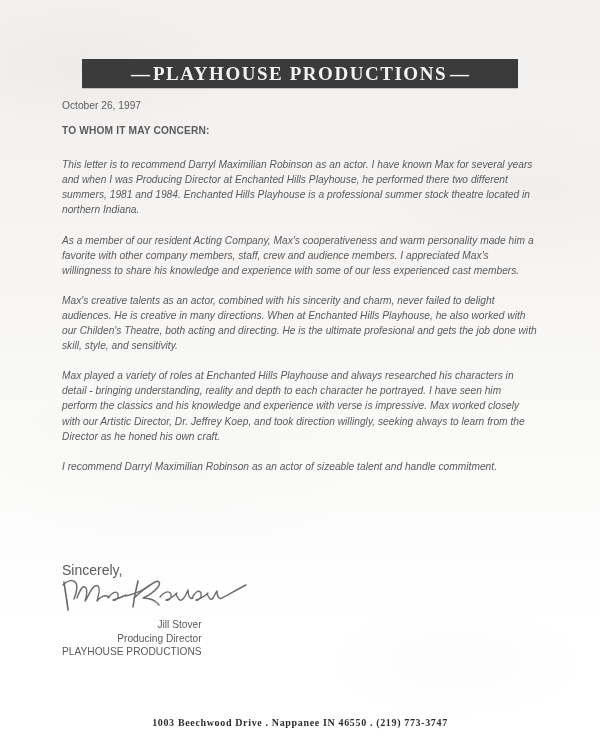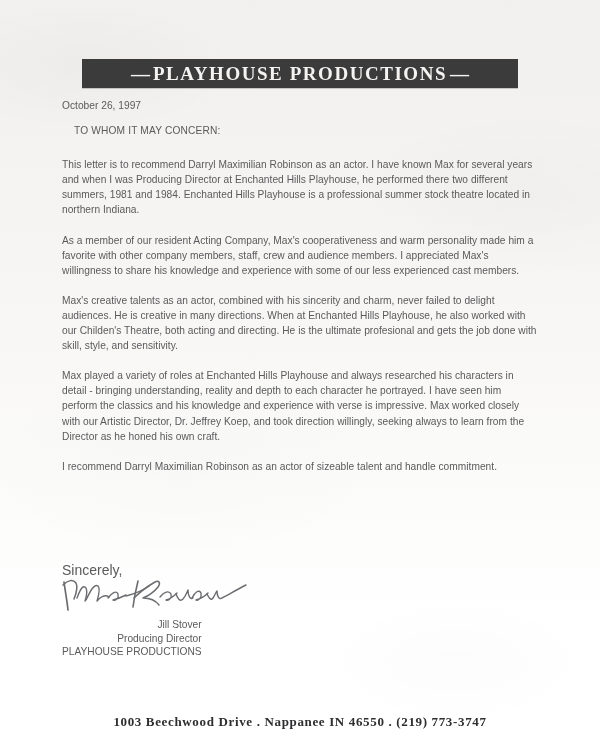--- a/index.html
+++ b/index.html
@@ -83,25 +83,27 @@
     width: 476px;
     color: #5a5a5c;
     font-size: 10.2px;
     line-height: 15.1px;
     letter-spacing: 0.02px;
   }
   .letter .date {
     margin: 0 0 10px 0;
   }
   .letter .salutation {
-    margin: 0 0 19px 12px;
+    margin: 0 0 19px 0;
     letter-spacing: 0.15px;
+    font-weight: bold;
   }
   .letter p.para {
     margin: 0 0 15px 0;
+    font-style: italic;
   }
   .letter p.para:last-of-type { margin-bottom: 0; }
 
   .closing {
     position: absolute;
     left: 62px;
     top: 563px;
     color: #5a5a5c;
     font-size: 14px;
     line-height: 15.1px;
@@ -132,21 +134,21 @@
   #footer {
     position: absolute;
     left: 0;
     top: 712px;
     width: 600px;
     text-align: center;
   }
   #footer .footer-text {
     font-family: "Liberation Serif", serif;
     font-weight: bold;
-    font-size: 13px;
+    font-size: 10px;
     letter-spacing: 0.65px;
     color: #2e2e30;
     white-space: nowrap;
   }
 </style>
 </head>
 <body>
 
 <div id="page">
 

